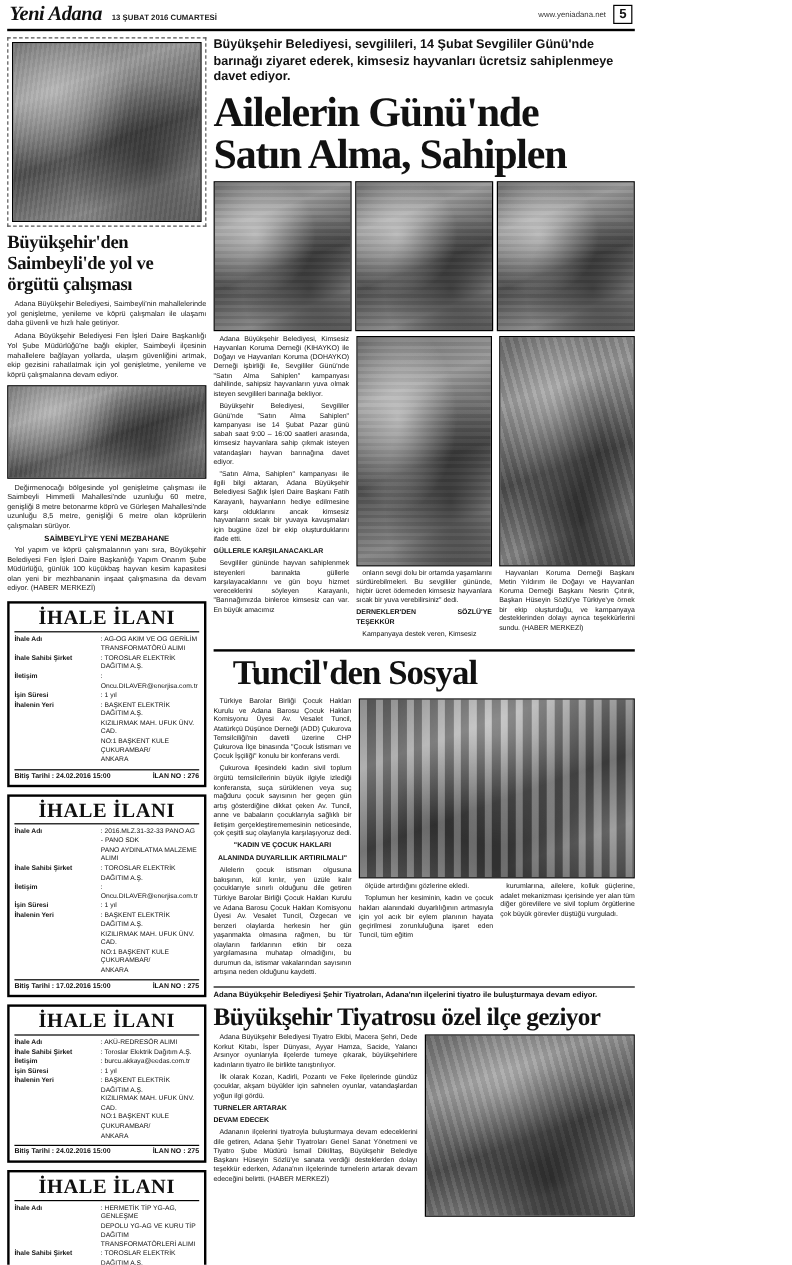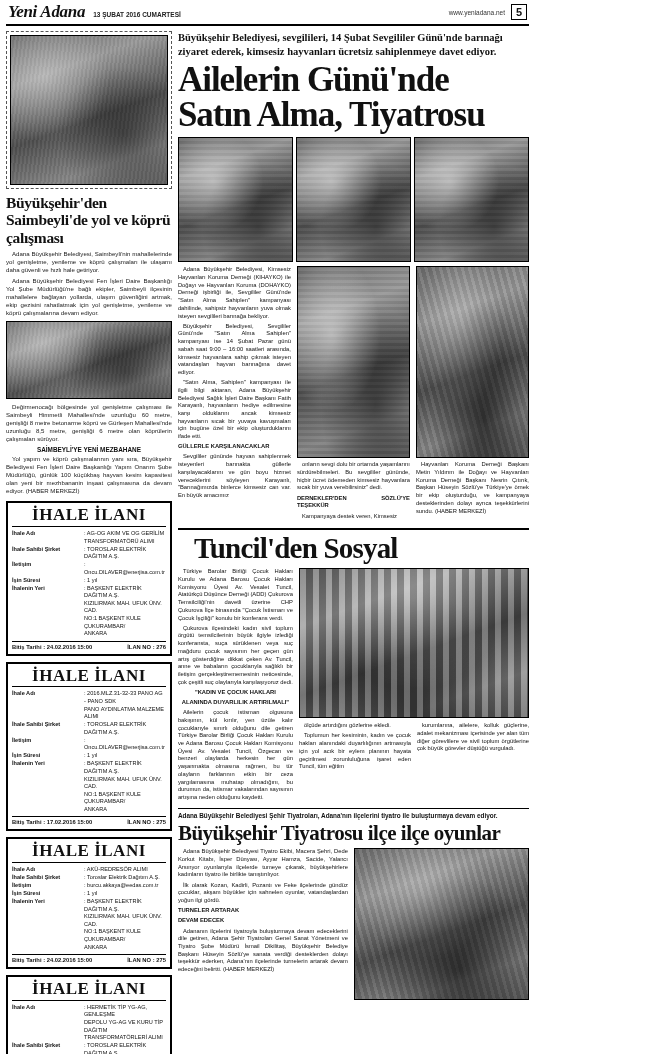--- a/index.html
+++ b/index.html
@@ -102,21 +102,21 @@
   .ihale-v .l { display: block; }
   .ihale-foot {
     display: flex; justify-content: space-between; align-items: center;
     border-top: 1px solid #000; margin-top: 3px; padding-top: 2px;
     font-size: 5.8px; font-weight: bold;
   }
 
   
   .kicker {
     font-size: 10.5px; font-weight: bold; line-height: 1.3;
-    font-family: Liberation Serif, serif; margin-bottom: 4px;
+    font-family: Liberation Sans, sans-serif; margin-bottom: 4px;
   }
   .mega {
     font-family: "Liberation Serif", serif; font-weight: bold;
     font-size: 35px; line-height: 1.0; letter-spacing: -1px;
     margin: 2px 0 5px 0;
   }
   .photo-strip { display: flex; gap: 3px; margin-bottom: 4px; }
   .photo-strip .photo { flex: 1; height: 125px; }
 
   .three-col { display: flex; gap: 6px; }
@@ -159,21 +159,21 @@
   </div>
 
   <div class="body-wrap">
 
     <div class="col-left">
 
       <div class="dotted-box">
         <div class="photo lead-photo frame"></div>
       </div>
 
-      <div class="headline-left">Büyükşehir'den Saimbeyli'de yol ve köprü çalışması</div>
+      <div class="headline-left">Büyükşehir'den Saimbeyli'de yol ve örgütü çalışması</div>
 
       <div class="bodytext">
         <p>Adana Büyükşehir Belediyesi, Saimbeyli'nin mahallelerinde yol genişletme, yenileme ve köprü çalışmaları ile ulaşamı daha güvenli ve hızlı hale getiriyor.</p>
         <p>Adana Büyükşehir Belediyesi Fen İşleri Daire Başkanlığı Yol Şube Müdürlüğü'ne bağlı ekipler, Saimbeyli ilçesinin mahallelere bağlayan yollarda, ulaşım güvenliğini artmak, ekip gezisini rahatlatmak için yol genişletme, yenileme ve köprü çalışmalarına devam ediyor.</p>
       </div>
 
       <div class="photo sub-photo frame"></div>
 
       <div class="bodytext">
         <p>Değirmenocağı bölgesinde yol genişletme çalışması ile Saimbeyli Himmetli Mahallesi'nde uzunluğu 60 metre, genişliği 8 metre betonarme köprü ve Gürleşen Mahallesi'nde uzunluğu 8,5 metre, genişliği 6 metre olan köprülerin çalışmaları sürüyor.</p>
@@ -342,21 +342,21 @@
       </div>
 
     </div>
 
     <div class="col-right">
 
       <div>
         <div class="kicker">Büyükşehir Belediyesi, sevgilileri, 14 Şubat Sevgililer Günü'nde barınağı ziyaret ederek, kimsesiz hayvanları ücretsiz sahiplenmeye davet ediyor.</div>
         <div class="mega">
           <div>Ailelerin Günü'nde</div>
-          <div>Satın Alma, Tiyatrosu</div>
+          <div>Satın Alma, Sahiplen</div>
         </div>
 
         <div class="photo-strip">
           <div class="photo pf frame"></div>
           <div class="photo pf frame"></div>
           <div class="photo pf frame"></div>
         </div>
 
         <div class="three-col">
           <div class="c">
@@ -414,21 +414,21 @@
               </div>
             </div>
           </div>
         </div>
       </div>
 
       <div class="sep-thin"></div>
 
       <div>
         <div class="deck">Adana Büyükşehir Belediyesi Şehir Tiyatroları,  Adana'nın ilçelerini tiyatro ile buluşturmaya devam ediyor.</div>
-        <div class="mega3">Büyükşehir Tiyatrosu ilçe ilçe oyunlar</div>
+        <div class="mega3">Büyükşehir Tiyatrosu özel ilçe geziyor</div>
 
         <div class="flex-row">
           <div style="width:170px">
             <div class="tiny">
               <p>Adana Büyükşehir Belediyesi Tiyatro Ekibi, Macera Şehri, Dede Korkut Kitabı, İsper Dünyası, Ayyar Hamza, Sacide, Yalancı Arsınyor oyunlarıyla ilçelerde tumeye çıkarak, büyükşehirlere kadınların tiyatro ile birlikte tanıştırılıyor.</p>
               <p>İlk olarak Kozan, Kadirli, Pozantı ve Feke ilçelerinde gündüz çocuklar, akşam büyükler için sahnelen oyunlar, vatandaşlardan yoğun ilgi gördü.</p>
               <p class="boldline">TURNELER ARTARAK</p>
               <p class="boldline">DEVAM EDECEK</p>
               <p>Adananın ilçelerini tiyatroyla buluşturmaya devam edeceklerini dile getiren, Adana Şehir Tiyatroları Genel Sanat Yönetmeni ve Tiyatro Şube Müdürü İsmail Dikilitaş, Büyükşehir Belediye Başkanı Hüseyin Sözlü'ye sanata verdiği desteklerden dolayı teşekkür ederken, Adana'nın ilçelerinde turnelerin artarak devam edeceğini belirtti. (HABER MERKEZİ)</p>
             </div>

